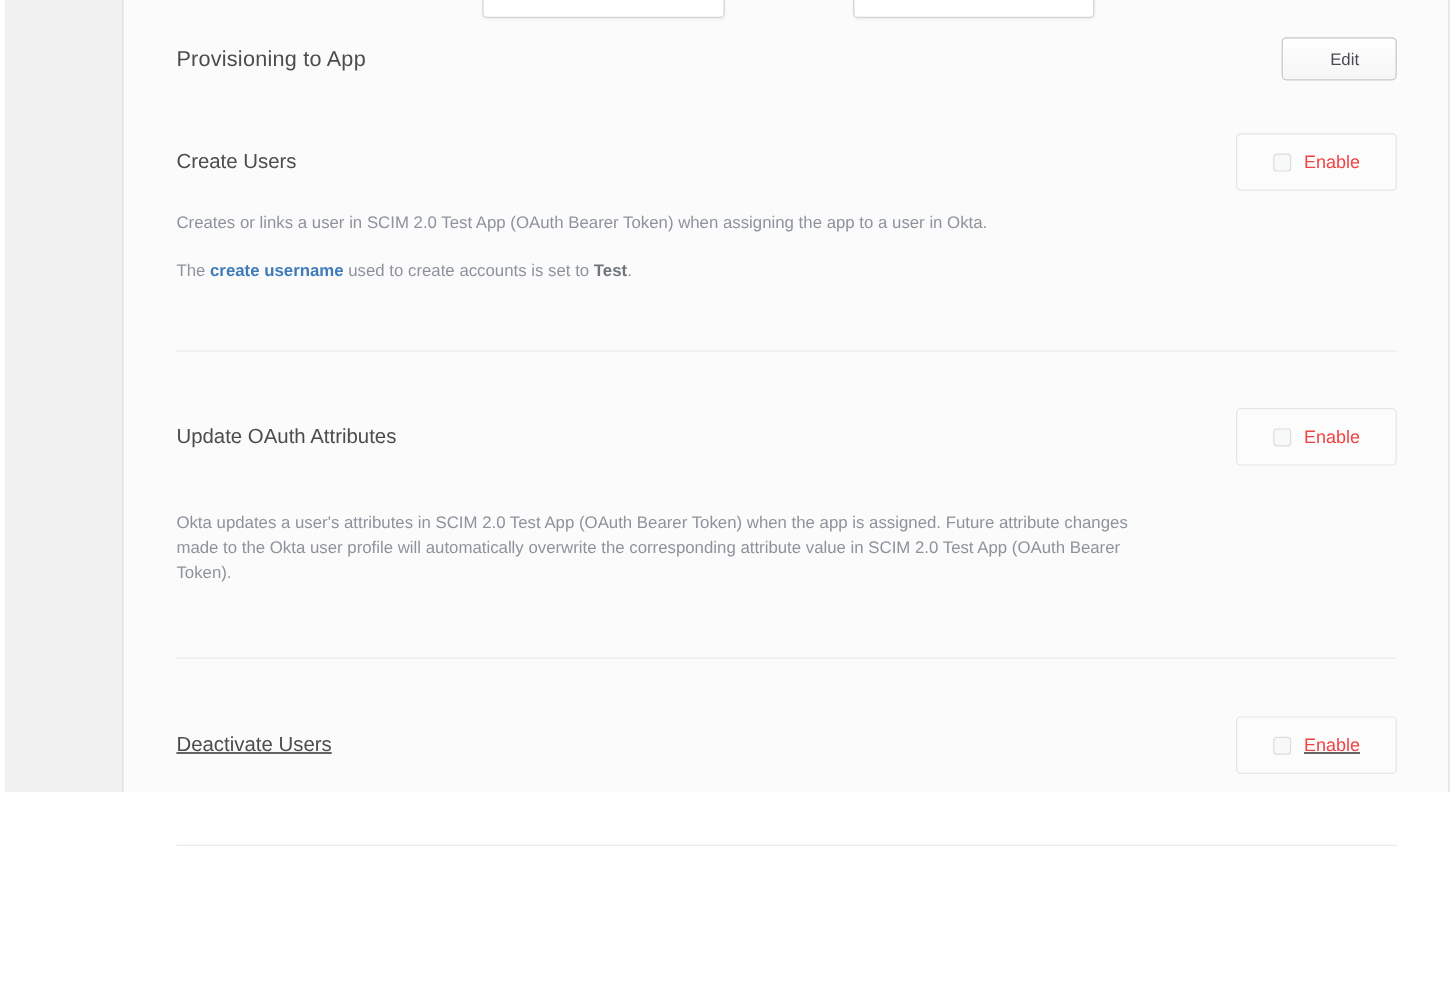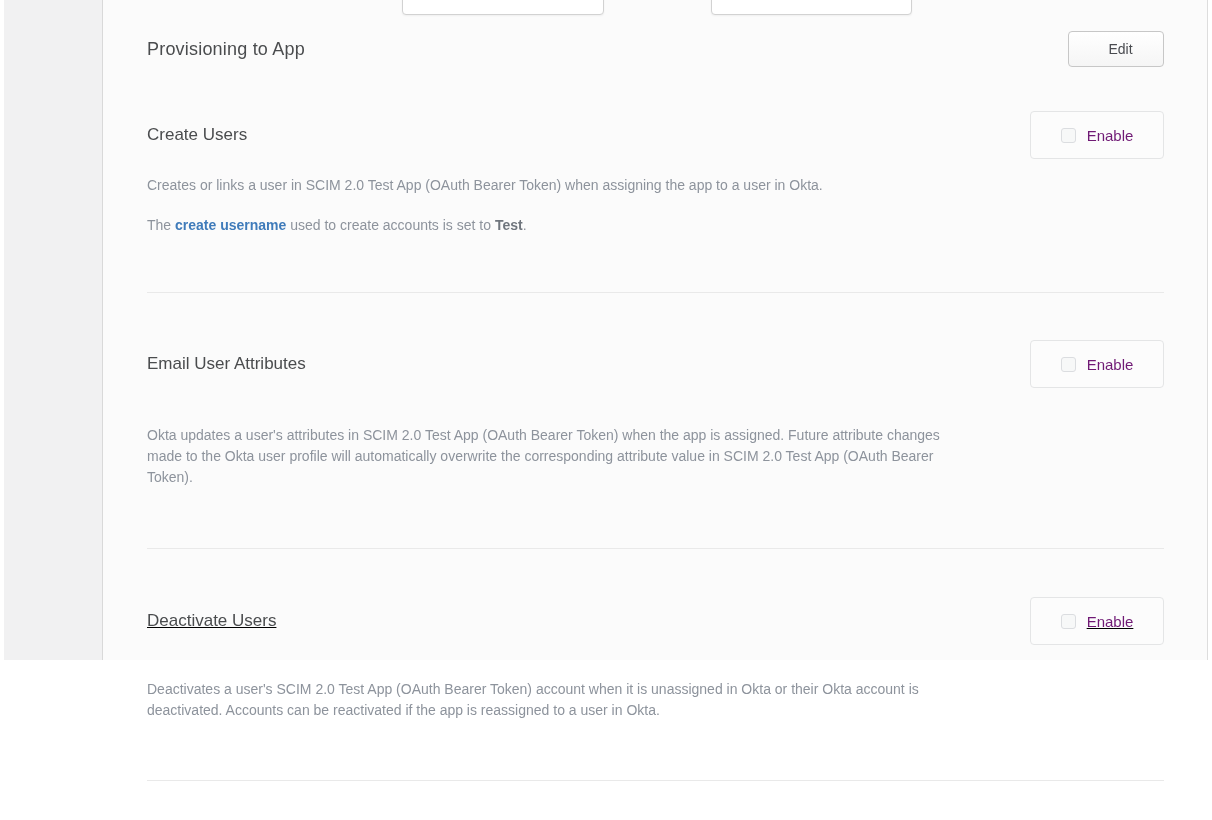--- a/index.html
+++ b/index.html
@@ -65,21 +65,21 @@
     border: 1px solid #e4e5e6; border-radius: 4px;
     display: flex; align-items: center; justify-content: center;
     gap: 11px; box-sizing: border-box;
   }
   .checkbox {
     width: 15px; height: 15px;
     background: #f7f8f8;
     border: 1px solid #dbdde0; border-radius: 3px;
     box-sizing: border-box; cursor: pointer;
   }
-  .enable-label { font-size: 15px; color: #701a75; }
+  .enable-label { font-size: 15px; color: #ef4444; }
 
   .desc {
     margin: 0; max-width: 1015px;
     font-size: 14px; line-height: 21px; color: #8d939c;
     white-space: pre-line;
   }
   .s1 .desc { margin-top: 16px; }
   .s2 .desc { margin-top: 37px; }
   .s3 .desc { margin-top: 34px; }
   .username-line {
@@ -122,41 +122,39 @@
           <span class="enable-label">Enable</span>
         </div>
       </div>
       <p class="desc">Creates or links a user in SCIM 2.0 Test App (OAuth Bearer Token) when assigning the app to a user in Okta.</p>
       <p class="username-line"><span>The </span><a class="link">create username</a><span> used to create accounts is set to </span><span class="bold-val">Test</span><span>.</span></p>
       <hr class="divider">
     </div>
 
     <div class="section s2">
       <div class="section-head">
-        <div class="section-title">Email User Attributes</div>
+        <div class="section-title">Update OAuth Attributes</div>
         <div class="enable-btn">
           <span class="checkbox"></span>
           <span class="enable-label">Enable</span>
         </div>
       </div>
       <p class="desc">Okta updates a user's attributes in SCIM 2.0 Test App (OAuth Bearer Token) when the app is assigned. Future attribute changes
 made to the Okta user profile will automatically overwrite the corresponding attribute value in SCIM 2.0 Test App (OAuth Bearer
 Token).</p>
       <hr class="divider">
     </div>
 
     <div class="section s3">
       <div class="section-head">
         <div class="section-title">Deactivate Users</div>
         <div class="enable-btn">
           <span class="checkbox"></span>
           <span class="enable-label">Enable</span>
         </div>
       </div>
-      <p class="desc">Deactivates a user's SCIM 2.0 Test App (OAuth Bearer Token) account when it is unassigned in Okta or their Okta account is
-deactivated. Accounts can be reactivated if the app is reassigned to a user in Okta.</p>
       <hr class="divider">
     </div>
 
   </div>
 
   <div class="right-gutter"></div>
 </div>
 
 </body></html>

